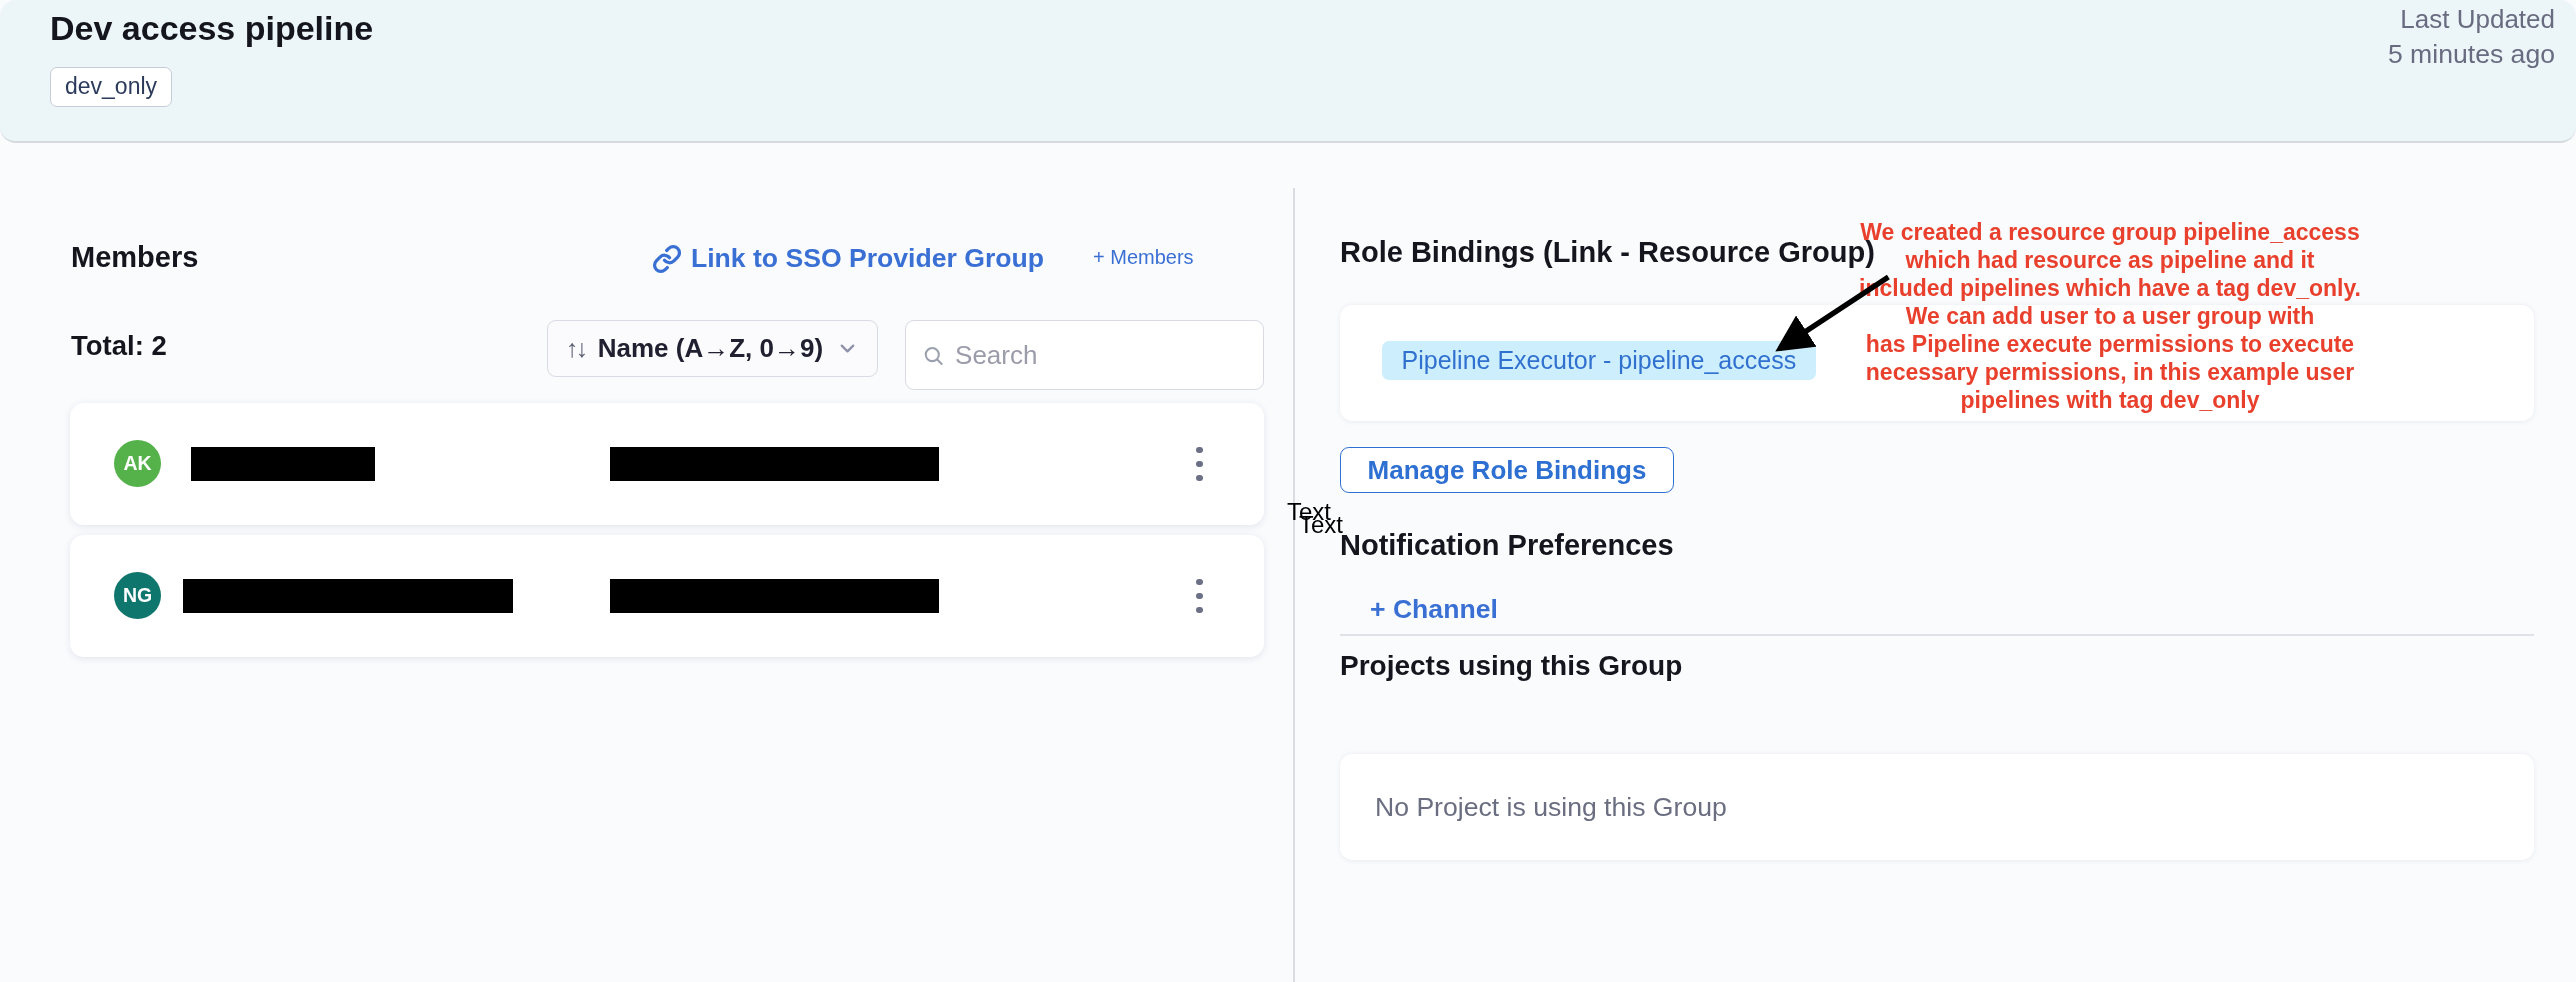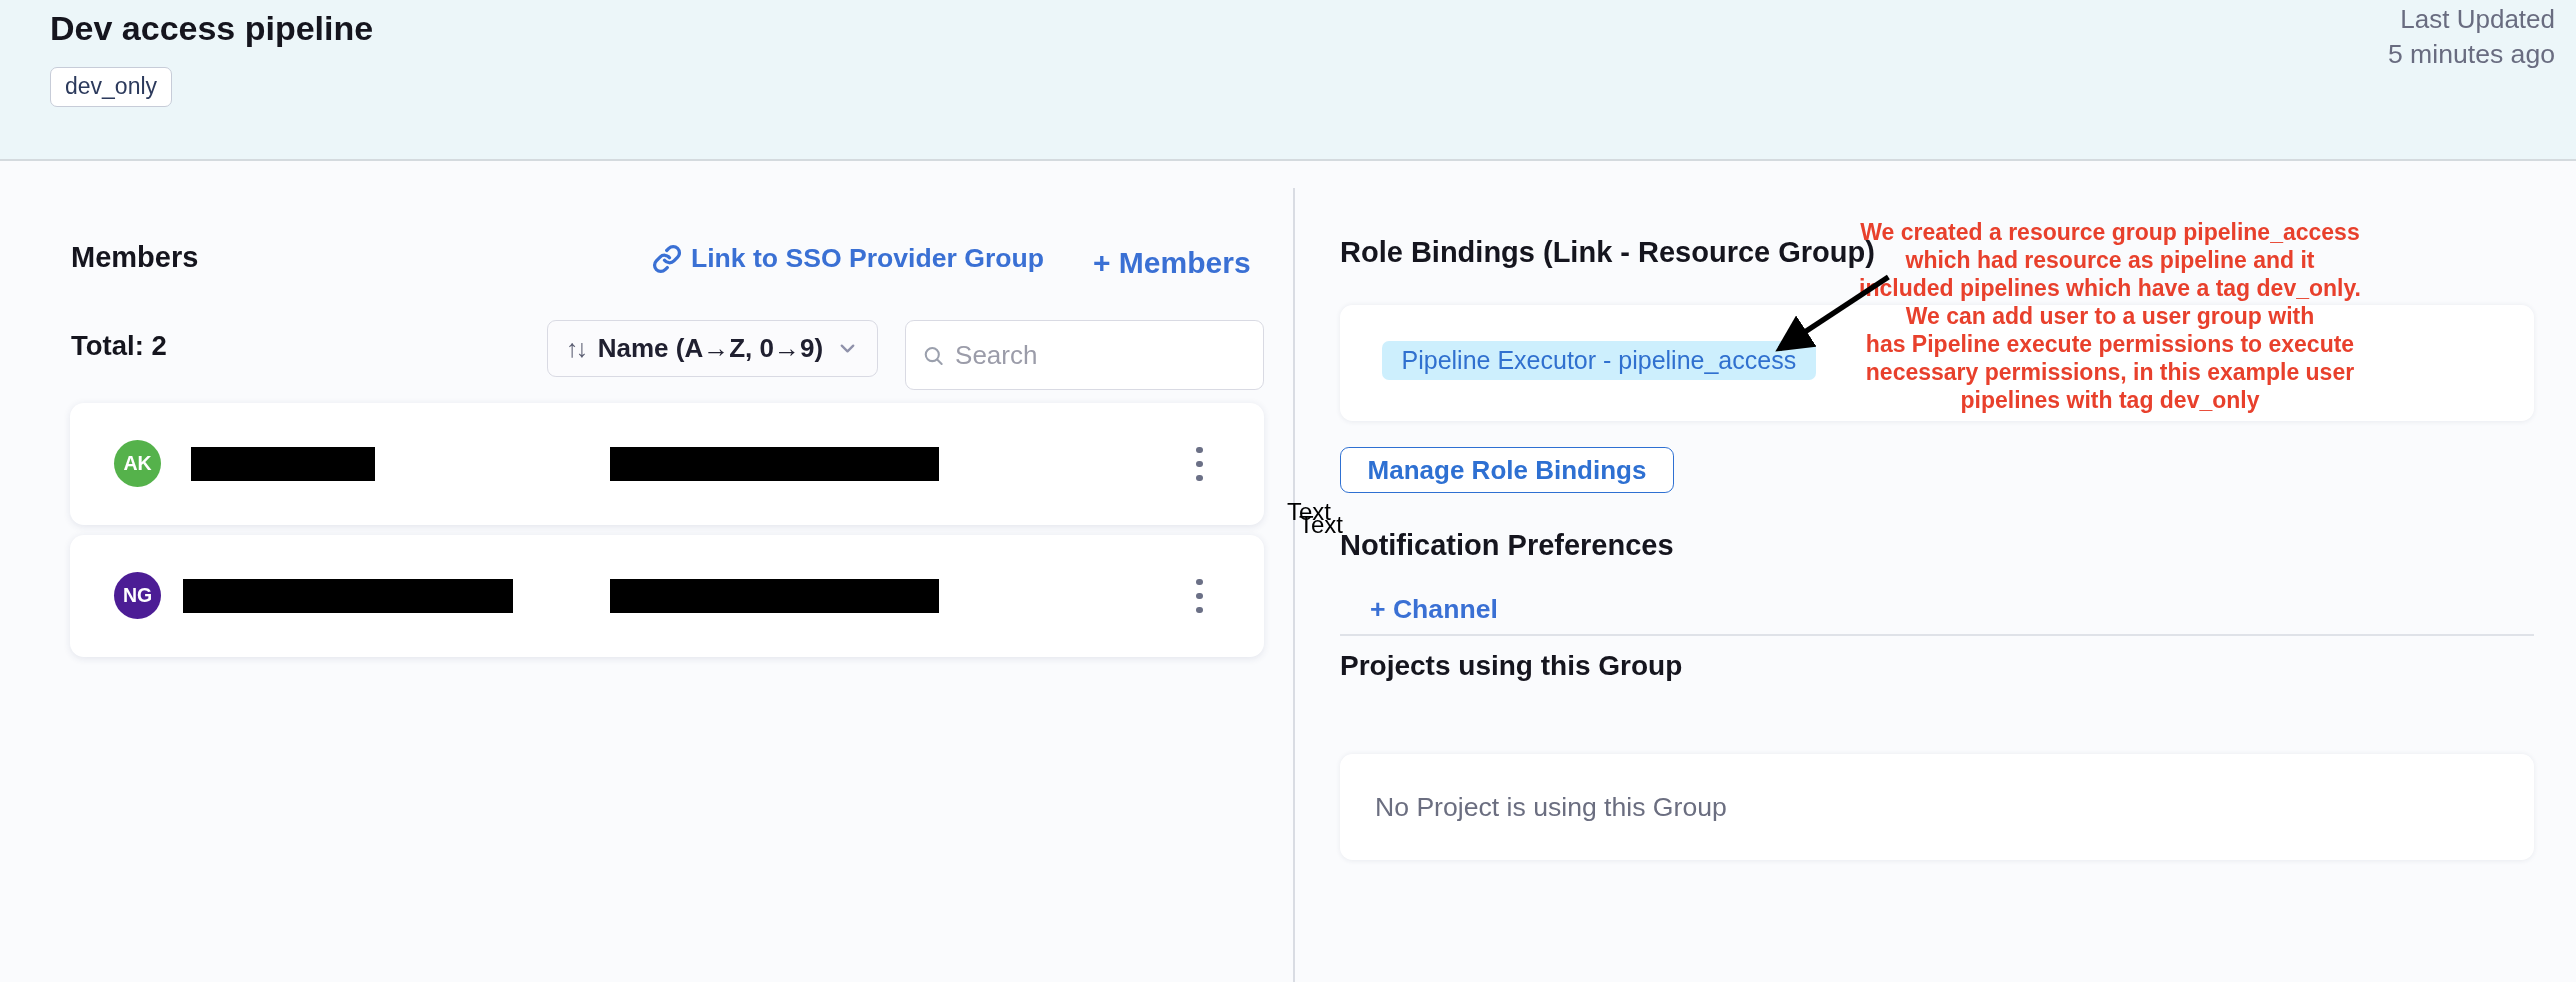--- a/index.html
+++ b/index.html
@@ -1,35 +1,35 @@
 <!DOCTYPE html>
 <html style="font-size:14px"><head>
 <meta charset="utf-8">
 <style>
   * { margin:0; padding:0; box-sizing:border-box; }
   html,body { width:2576px; height:982px; }
   body { font-family:"Liberation Sans", sans-serif; background:#fafbfd; overflow:hidden; }
   .page { position:relative; width:2576px; height:982px; background:#fafbfd; }
 
   
-  .hdr { position:absolute; left:0; top:0; width:2576px; height:161px;
-         background:#ecf6f9; border-bottom:2.7px solid #d4dade; }
+  .hdr { position:absolute; left:0; top:0; width:2576px; height:143px;
+         background:#ecf6f9; border-bottom:2.7px solid #d4dade;border-radius:16px; }
   .hdr-title { position:absolute; left:50px; top:8.9px; font-size:34px; font-weight:600; color:#15151e; }
   .hdr-tag { position:absolute; left:50px; top:67px; display:inline-block; font-size:23px;
              padding:5.3px 14px; border:1.8px solid #c7ccd8; border-radius:7px; background:#ffffff;
              color:#2c3a5c; }
   .hdr-updated { position:absolute; right:21px; top:3.5px; text-align:right; color:#696c80; }
   .hdr-updated .lbl { font-size:26px; }
   .hdr-updated .val { font-size:26.6px; margin-top:4px; }
 
   
   .members-heading { position:absolute; left:71px; top:241px; font-size:29px; font-weight:700; color:#15151e; }
   .sso-link { position:absolute; left:652px; top:243px; display:flex; align-items:center; gap:8.9px;
               color:#3a70d4; font-size:26.6px; font-weight:700; cursor:pointer; }
-  .add-members { position:absolute; left:1093px; top:246px; color:#3a70d4; font-size:30px; font-weight:700; cursor:pointer; }
+  .add-members { position:absolute; left:1093px; top:246px; color:#3a70d4; font-size:20px; font-weight:400; cursor:pointer; }
   .total { position:absolute; left:71px; top:330px; font-size:27.5px; font-weight:700; color:#15151e; }
 
   .sortbox { position:absolute; left:547px; top:320px; width:331px; height:57px;
              border:1.8px solid #d9dae3; border-radius:8.9px; background:#fbfbfd;
              display:flex; align-items:center; padding:0 17.7px; gap:12.4px; cursor:pointer; }
   .sort-arrows { font-size:25px; color:#5c5f73; letter-spacing:-2.7px; }
   .sort-label { font-size:26px; font-weight:600; color:#202030; white-space:nowrap; }
   .sort-chevron { margin-left:auto; }
 
   .searchbox { position:absolute; left:905px; top:320px; width:359px; height:70px;
@@ -132,21 +132,21 @@
     <div class="redact name"></div>
     <div class="redact email"></div>
     <div class="dots">
       <span></span>
         <span></span>
         <span></span>
     </div>
   </div>
 
   <div class="member-card row2">
-    <div class="avatar" style="background: #4c1d95;">NG</div>
+    <div class="avatar" style="background: #0f766e;">NG</div>
     <div class="redact name"></div>
     <div class="redact email"></div>
     <div class="dots">
       <span></span>
         <span></span>
         <span></span>
     </div>
   </div>
 
   <div class="v-divider"></div>

